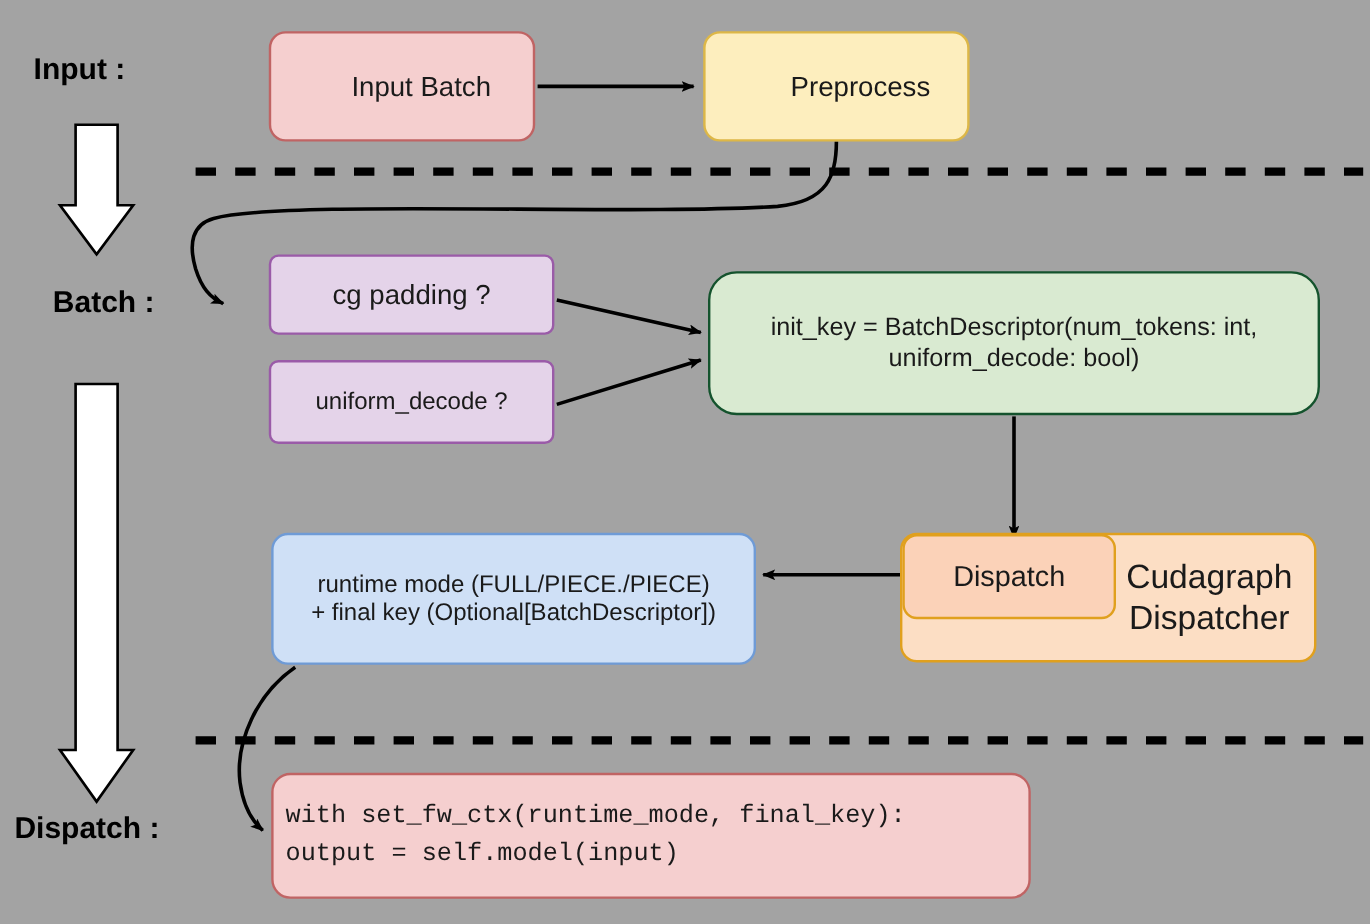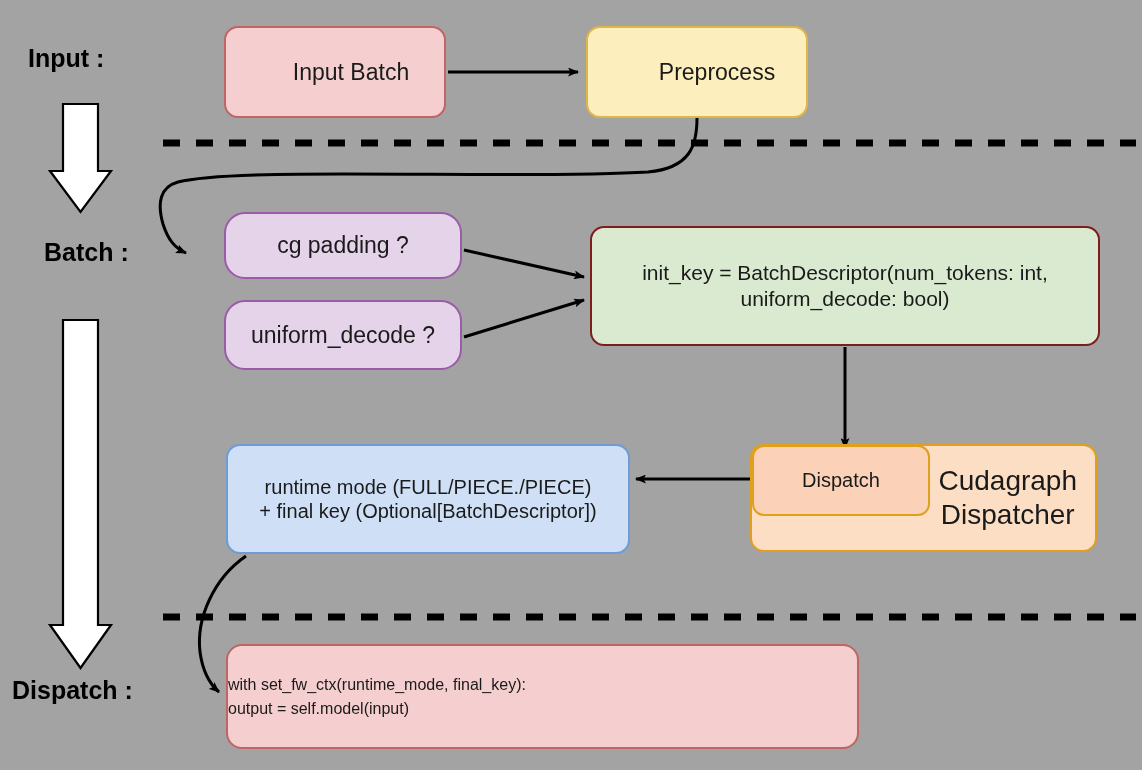--- a/index.html
+++ b/index.html
@@ -50,26 +50,26 @@
   }
   .node-yellow {
     background: #fdeebe;
     border: 2px solid #ddb747;
     border-radius: 14px;
     padding-left: 40px;
   }
   .node-purple {
     background: #e4d3e9;
     border: 2px solid #9a5ba8;
-    border-radius: 21px;
+    border-radius: 8px;
   }
   .node-green {
     background: #d9ead1;
-    border: 2px solid #7f1d1d;
-    border-radius: 14px;
+    border: 2px solid #14532d;
+    border-radius: 24px;
   }
   .node-blue {
     background: #cfe0f6;
     border: 2px solid #6f9bd6;
     border-radius: 14px;
   }
   .node-orange-outer {
     background: #fcdec4;
     border: 2px solid #e0a01e;
     border-radius: 14px;
@@ -79,24 +79,25 @@
   }
   .node-orange-inner {
     background: #fbd2b8;
     border: 2px solid #e0a01e;
     border-radius: 12px;
   }
   .node-code {
     background: #f5cfcf;
     border: 2px solid #c06464;
     border-radius: 16px;
-    font-family: Liberation Sans, sans-serif;
-    font-size: 16px;
+    font-family: Liberation Mono, monospace;
+    font-size: 21px;
     justify-content: flex-start;
     align-items: center;
+    padding-left: 10px;
     line-height: 1.5;
     text-align: left;
     letter-spacing: 0px;
   }
 </style>
 </head>
 <body>
 
 <div id="stage">
 
@@ -132,29 +133,29 @@
   <div class="stage-label" style="left:28px; top:44px;">Input :</div>
   <div class="stage-label" style="left:44px; top:238px;">Batch :</div>
   <div class="stage-label" style="left:12px; top:676px;">Dispatch :</div>
 
   <div class="node node-pink" style="left:224px; top:26px; width:222px; height:92px; font-size:23px;">Input Batch</div>
 
   <div class="node node-yellow" style="left:586px; top:26px; width:222px; height:92px; font-size:23px;">Preprocess</div>
 
   <div class="node node-purple" style="left:224px; top:212px; width:238px; height:67px; font-size:23px;">cg padding ?</div>
 
-  <div class="node node-purple" style="left:224px; top:300px; width:238px; height:70px; font-size:23px;">uniform_decode ?</div>
+  <div class="node node-purple" style="left:224px; top:300px; width:238px; height:70px; font-size:20px;">uniform_decode ?</div>
 
   <div class="node node-green" style="left:590px; top:226px; width:510px; height:120px; font-size:21px;">init_key = BatchDescriptor(num_tokens: int,
 uniform_decode: bool)</div>
 
   <div class="node node-orange-outer" style="left:750px; top:444px; width:347px; height:108px; font-size:28px;">Cudagraph
 Dispatcher</div>
 
-  <div class="node node-orange-inner" style="left:752px; top:445px; width:178px; height:71px; font-size:20px;">Dispatch</div>
+  <div class="node node-orange-inner" style="left:752px; top:445px; width:178px; height:71px; font-size:24px;">Dispatch</div>
 
   <div class="node node-blue" style="left:226px; top:444px; width:404px; height:110px; font-size:20px;">runtime mode (FULL/PIECE./PIECE)
 + final key (Optional[BatchDescriptor])</div>
 
   <div class="node node-code" style="left:226px; top:644px; width:633px; height:105px;">with set_fw_ctx(runtime_mode, final_key):
     output = self.model(input)</div>
 
 </div>
 
 </body></html>

